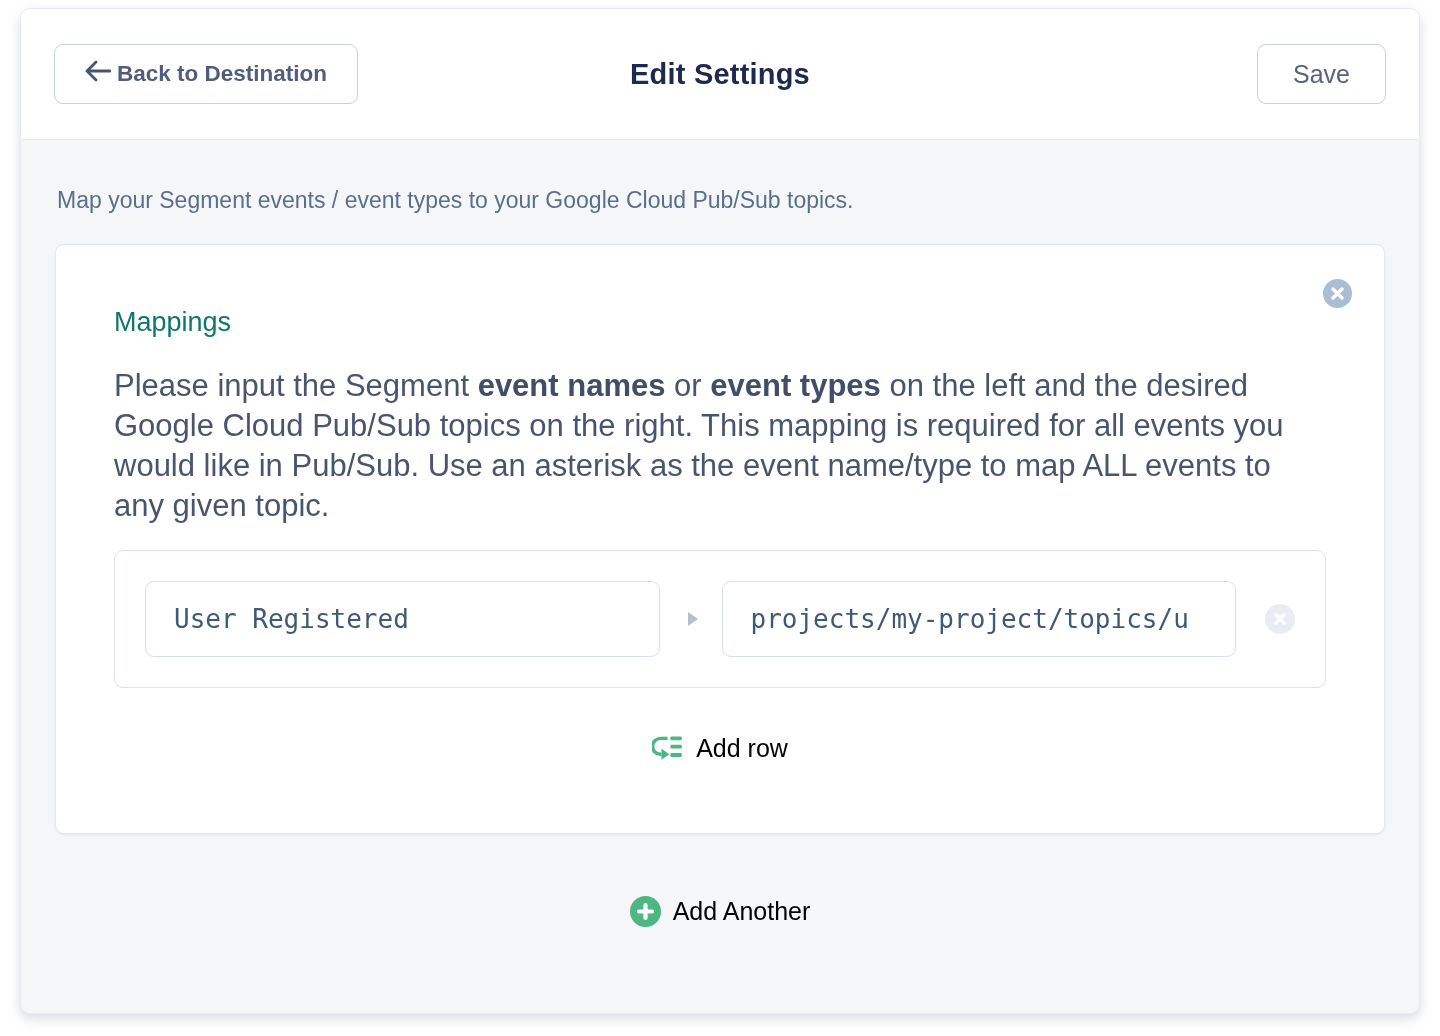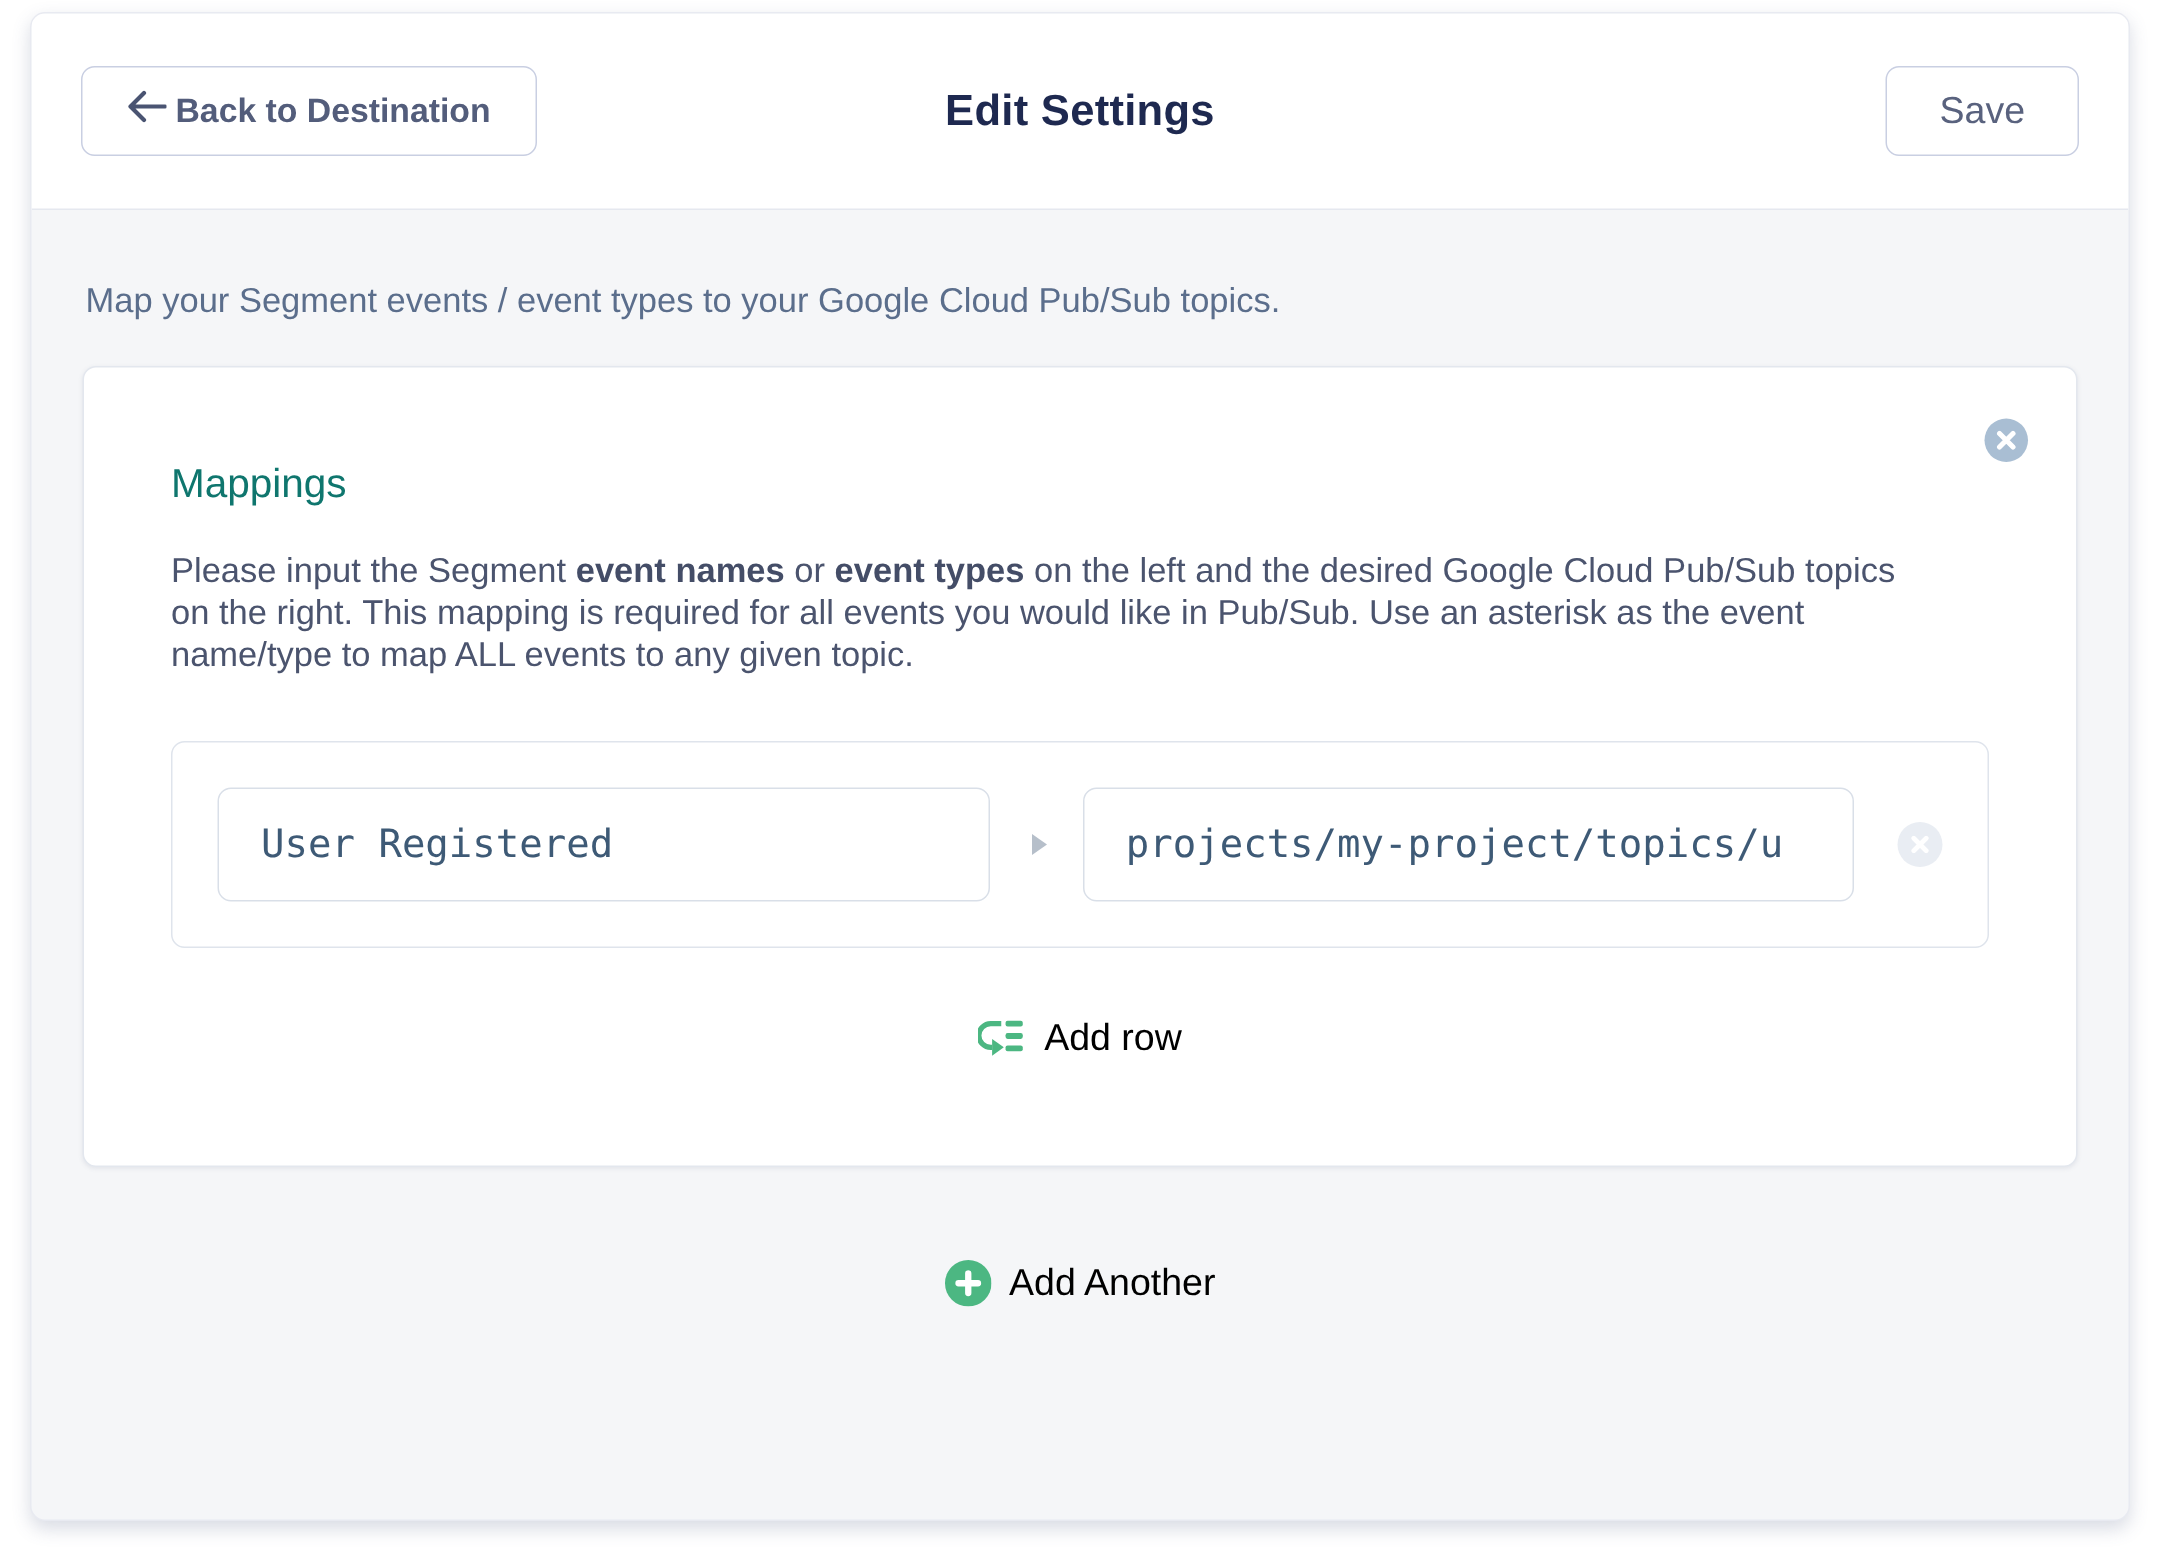--- a/index.html
+++ b/index.html
@@ -31,24 +31,24 @@
     background:#fff; border:1px solid #e3e7ee; border-radius:9px;
     padding:48px 58px 70px; position:relative;
     box-shadow:0 1px 3px rgba(90,100,130,.10);
   }
   .card-close {
     position:absolute; top:34px; right:32px; width:29px; height:29px;
     border-radius:50%; background:#a9bed3; border:none;
     display:flex; align-items:center; justify-content:center; cursor:pointer;
   }
   .map-title { color:#0f766e; font-size:27px; font-weight:500; margin:14px 0 28px; }
-  .desc { color:#4b546e; font-size:23px; line-height:28px; max-width:1175px; }
+  .desc { color:#4b546e; font-size:31px; line-height:40px; max-width:1175px; }
   .desc b { font-weight:700; color:#444d67; }
   .row-box {
-    margin-top:44px; border:1px solid #dfe4ec; border-radius:9px; background:#fff;
+    margin-top:24px; border:1px solid #dfe4ec; border-radius:9px; background:#fff;
     display:flex; align-items:center; padding:30px;
   }
   .map-input {
     height:76px; width:518px; border:1px solid #d9dfe8; border-radius:9px;
     font-family:"DejaVu Sans Mono",monospace; font-size:26px; color:#3e5a76;
     padding:0 28px; outline:none; background:#fff; white-space:nowrap; overflow:hidden;
   }
   .tri {
     width:0; height:0; flex:0 0 auto;
     border-left:10px solid #b6bfca; border-top:7px solid transparent; border-bottom:7px solid transparent;

